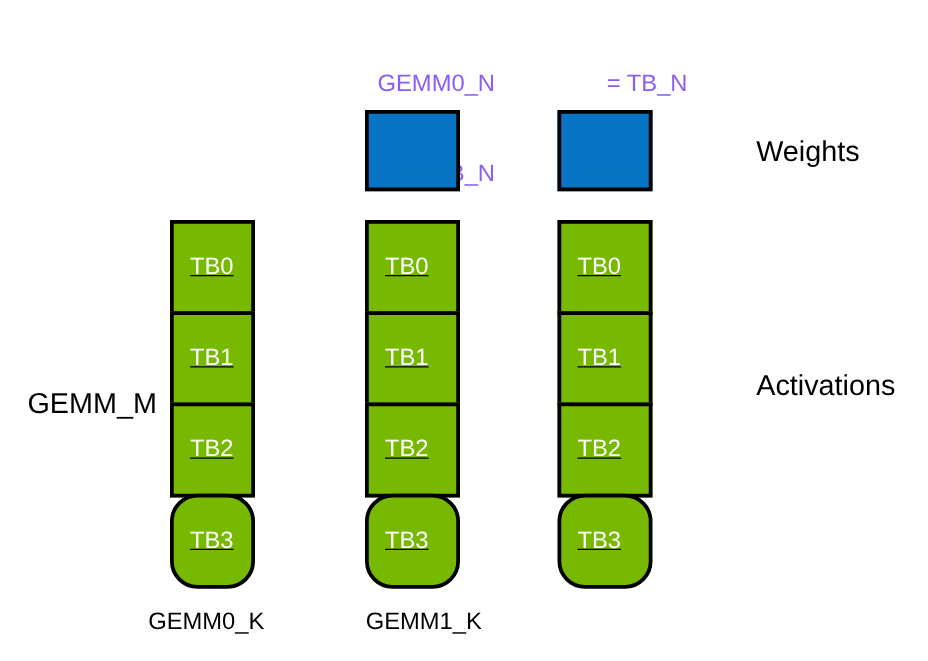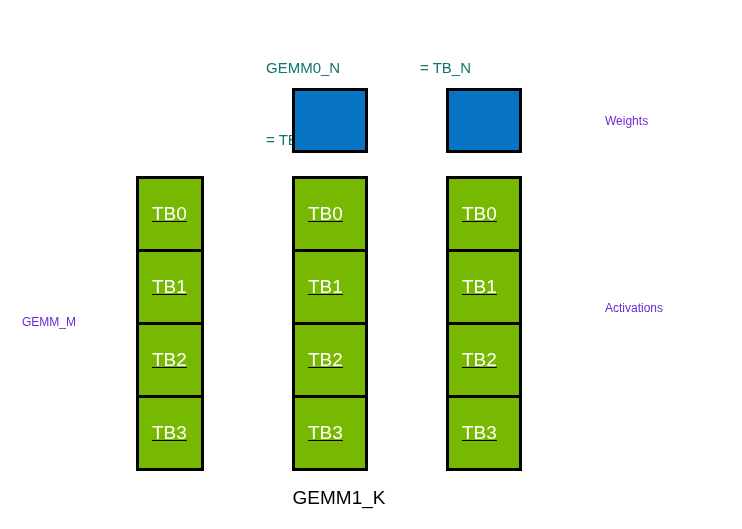--- a/index.html
+++ b/index.html
@@ -16,35 +16,35 @@
     color: #000000;
   }
   .canvas {
     position: absolute;
     left: 0; top: 0;
     width: 742px;
     height: 529px;
   }
   .hdr-label {
     position: absolute;
-    text-align: left;
-    font-size: 15px;
+    text-align: right;
+    font-size: 19px;
     line-height: 24px;
-    color: #0f766e;
+    color: #8b5cf6;
     white-space: pre;
     letter-spacing: 0px;
   }
   .hdr-label .ln {
     display: block;
   }
   .side-label {
     position: absolute;
-    font-size: 12px;
+    font-size: 23px;
     line-height: 24px;
-    color: #6d28d9;
+    color: #000000;
     white-space: nowrap;
   }
   .bottom-label {
     position: absolute;
     font-size: 19px;
     line-height: 24px;
     color: #000000;
     text-align: center;
     white-space: nowrap;
   }
@@ -66,20 +66,21 @@
     background: #76B900;
     border: 3px solid #000000;
     box-sizing: border-box;
     flex: 1 1 0;
     display: flex;
     align-items: center;
     margin-bottom: -3px;
   }
   .cell:last-child {
     margin-bottom: 0;
+    border-radius: 22px;
   }
   .cell-label {
     color: #ffffff;
     font-size: 19px;
     line-height: 22px;
     padding-left: 13px;
     white-space: nowrap;
   }
 </style>
 </head>
@@ -142,15 +143,16 @@
       <span class="cell-label">TB1</span>
     </div>
     <div class="cell">
       <span class="cell-label">TB2</span>
     </div>
     <div class="cell">
       <span class="cell-label">TB3</span>
     </div>
   </div>
 
+  <div class="bottom-label" style="left:100px; top:486px; width:130px;">GEMM0_K</div>
   <div class="bottom-label" style="left:274px; top:486px; width:130px;">GEMM1_K</div>
 
 </div>
 
 </body></html>

